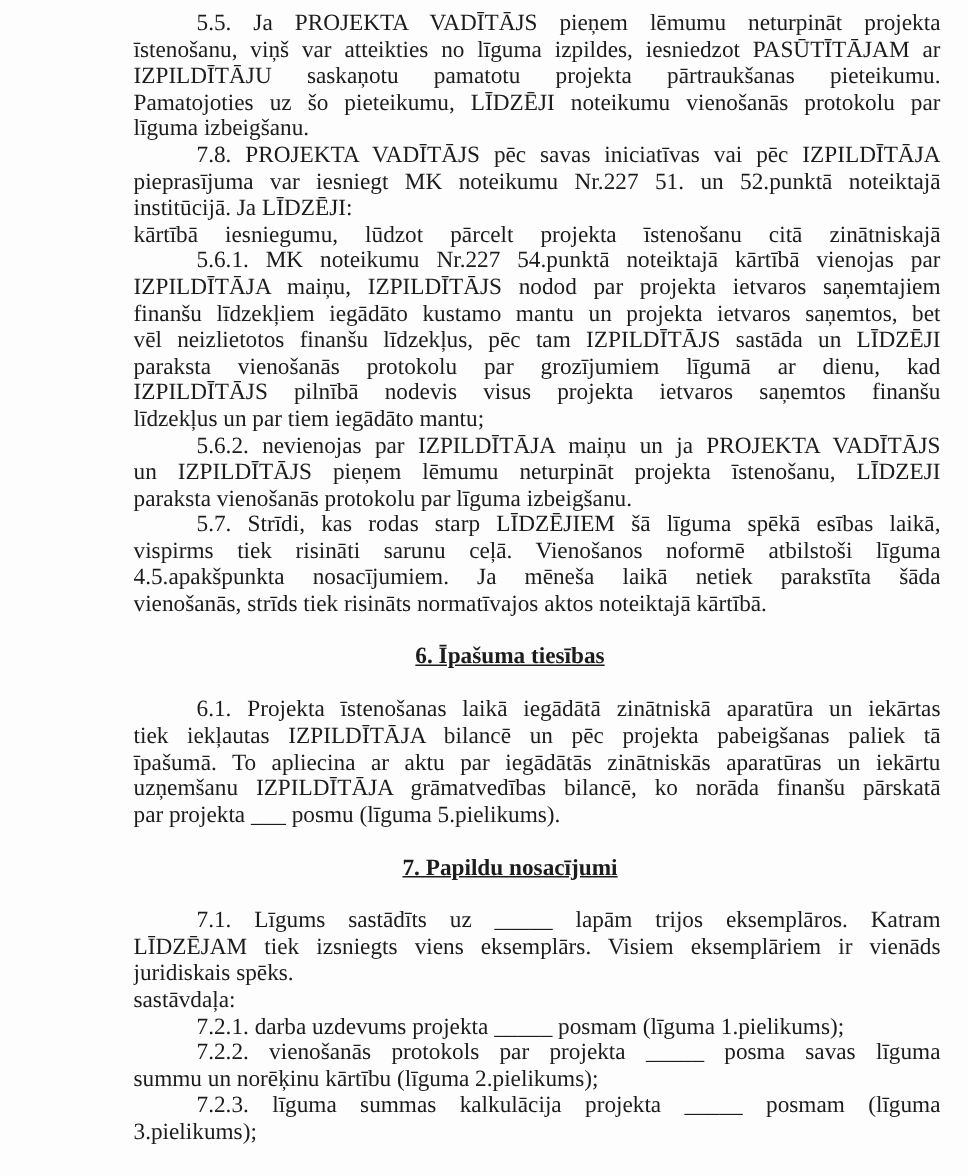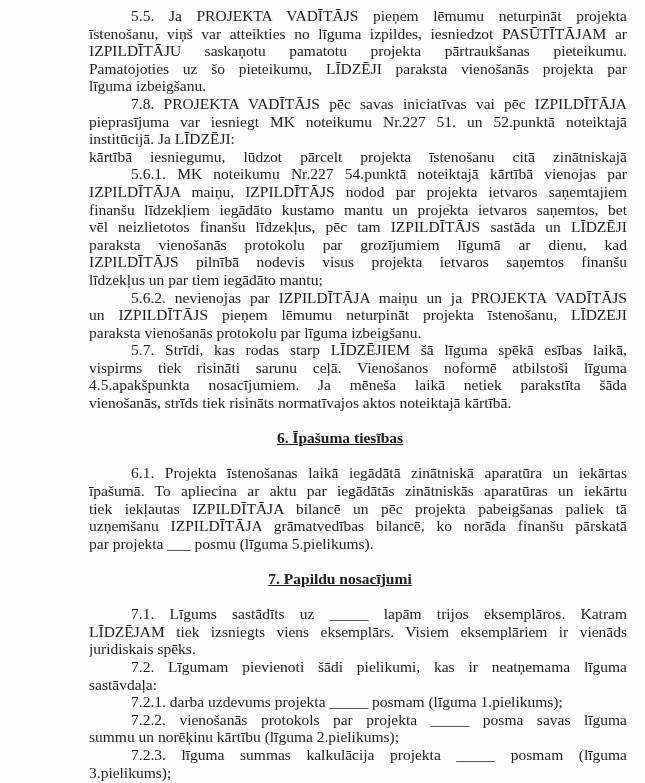--- a/index.html
+++ b/index.html
@@ -51,21 +51,21 @@
 </style>
 </head>
 <body>
 
 <div class="page">
   <div id="doc">
       <div class="para">
         <div class="line first">5.5. Ja PROJEKTA VADĪTĀJS pieņem lēmumu neturpināt projekta</div>
         <div class="line">īstenošanu, viņš var atteikties no līguma izpildes, iesniedzot PASŪTĪTĀJAM ar</div>
         <div class="line">IZPILDĪTĀJU saskaņotu pamatotu projekta pārtraukšanas pieteikumu.</div>
-        <div class="line">Pamatojoties uz šo pieteikumu, LĪDZĒJI paraksta vienošanās projekta par</div>
+        <div class="line">Pamatojoties uz šo pieteikumu, LĪDZĒJI noteikumu vienošanās protokolu par</div>
         <div class="line last">līguma izbeigšanu.</div>
       </div>
       <div class="para">
         <div class="line first">7.8. PROJEKTA VADĪTĀJS pēc savas iniciatīvas vai pēc IZPILDĪTĀJA</div>
         <div class="line">pieprasījuma var iesniegt MK noteikumu Nr.227  51. un 52.punktā noteiktajā</div>
         <div class="line last">institūcijā. Ja LĪDZĒJI:</div>
         <div class="line">kārtībā iesniegumu, lūdzot pārcelt projekta īstenošanu citā zinātniskajā</div>
       </div>
       <div class="para">
         <div class="line first">5.6.1. MK noteikumu Nr.227  54.punktā noteiktajā kārtībā vienojas par</div>
@@ -83,33 +83,32 @@
       </div>
       <div class="para">
         <div class="line first">5.7. Strīdi, kas rodas starp LĪDZĒJIEM šā līguma spēkā esības laikā,</div>
         <div class="line">vispirms tiek risināti sarunu ceļā. Vienošanos noformē atbilstoši līguma</div>
         <div class="line">4.5.apakšpunkta nosacījumiem. Ja mēneša laikā netiek parakstīta šāda</div>
         <div class="line last">vienošanās, strīds tiek risināts normatīvajos aktos noteiktajā kārtībā.</div>
       </div>
       <div class="heading">6. Īpašuma tiesības</div>
       <div class="para">
         <div class="line first">6.1. Projekta īstenošanas laikā iegādātā zinātniskā aparatūra un iekārtas</div>
+        <div class="line">tiek iekļautas IZPILDĪTĀJA bilancē un pēc projekta pabeigšanas paliek tā</div>
         <div class="line">īpašumā. To apliecina ar aktu par iegādātās zinātniskās aparatūras un iekārtu</div>
-        <div class="line">tiek iekļautas IZPILDĪTĀJA bilancē un pēc projekta pabeigšanas paliek tā</div>
         <div class="line">uzņemšanu IZPILDĪTĀJA grāmatvedības bilancē, ko norāda finanšu pārskatā</div>
         <div class="line last">par projekta ___ posmu (līguma 5.pielikums).</div>
       </div>
       <div class="heading">7. Papildu nosacījumi</div>
       <div class="para">
         <div class="line first">7.1. Līgums sastādīts uz _____ lapām trijos eksemplāros. Katram</div>
         <div class="line">LĪDZĒJAM tiek izsniegts viens eksemplārs. Visiem eksemplāriem ir vienāds</div>
         <div class="line last">juridiskais spēks.</div>
       </div>
       <div class="para">
-        <div class="line first">7.2. Līgumam pievienoti šādi pielikumi, kas ir neatņemama līguma</div>
         <div class="line last">sastāvdaļa:</div>
       </div>
       <div class="para">
         <div class="line first last">7.2.1. darba uzdevums projekta _____ posmam (līguma 1.pielikums);</div>
       </div>
       <div class="para">
         <div class="line first">7.2.2. vienošanās protokols par projekta _____ posma savas līguma</div>
         <div class="line last">summu un norēķinu kārtību (līguma 2.pielikums);</div>
       </div>
       <div class="para">

